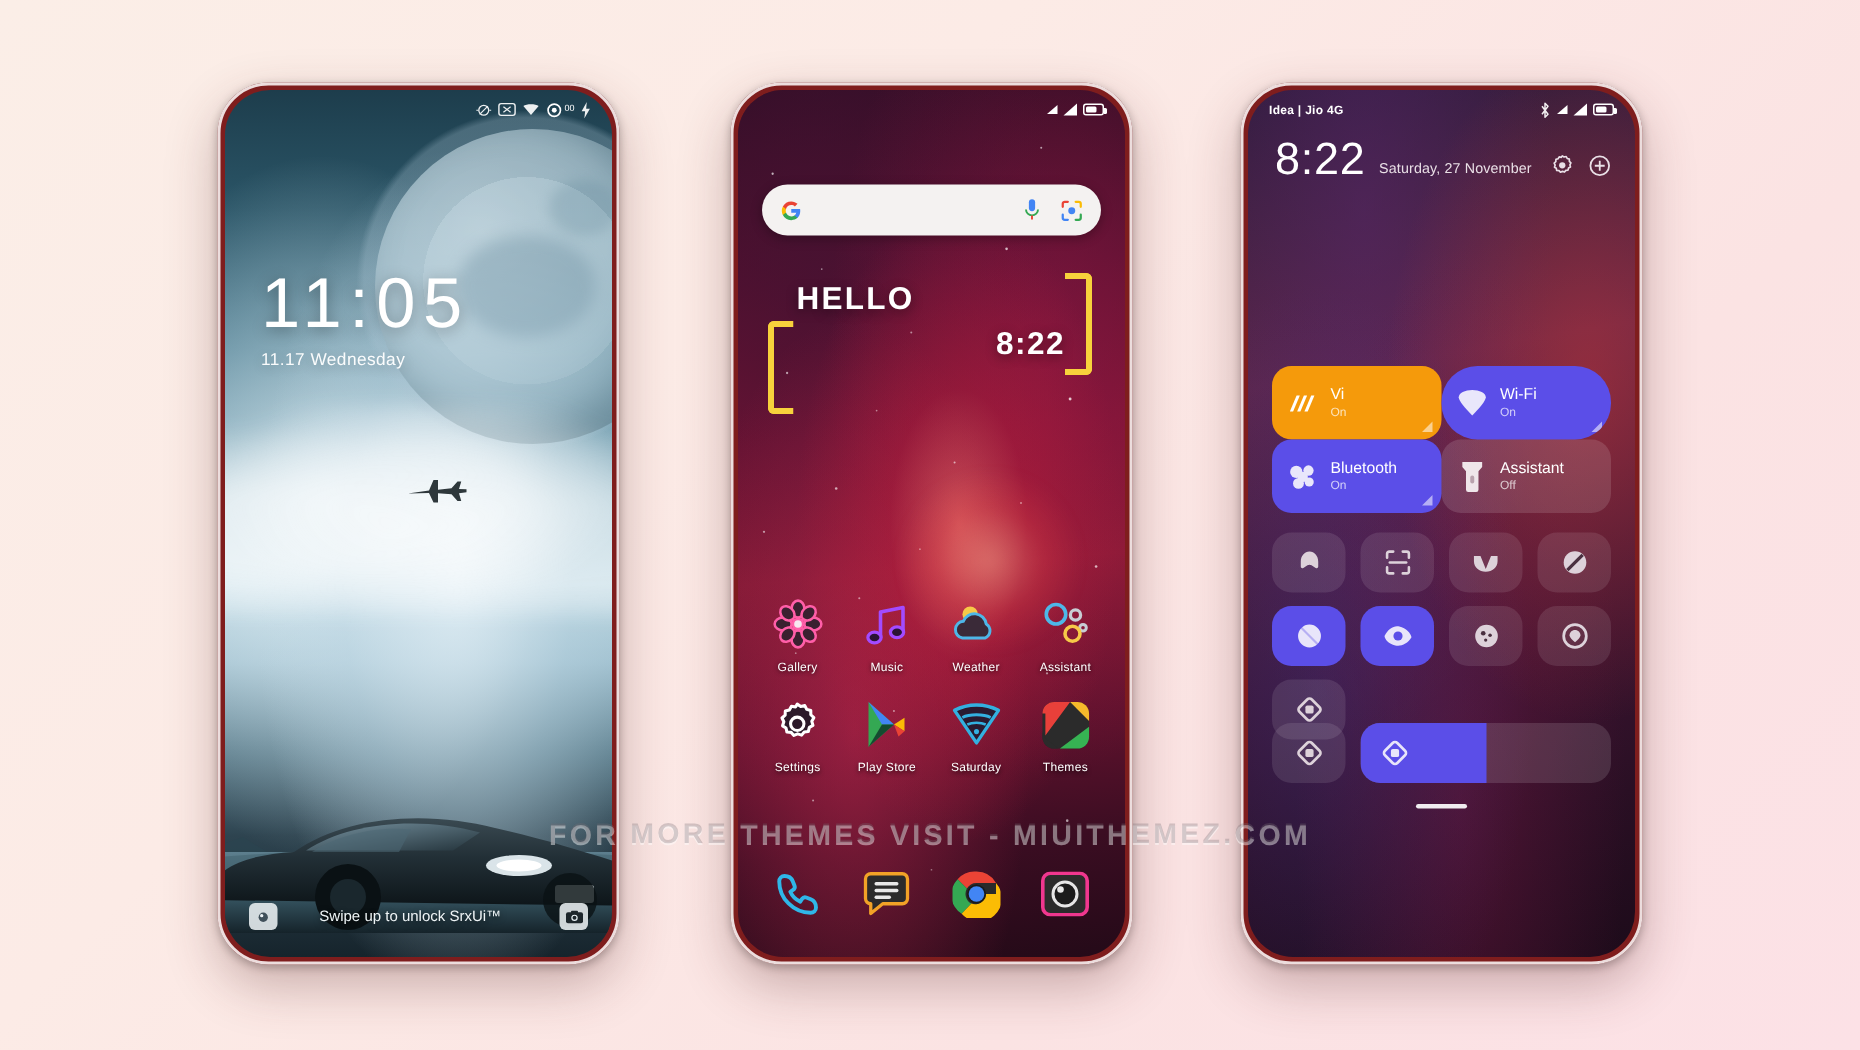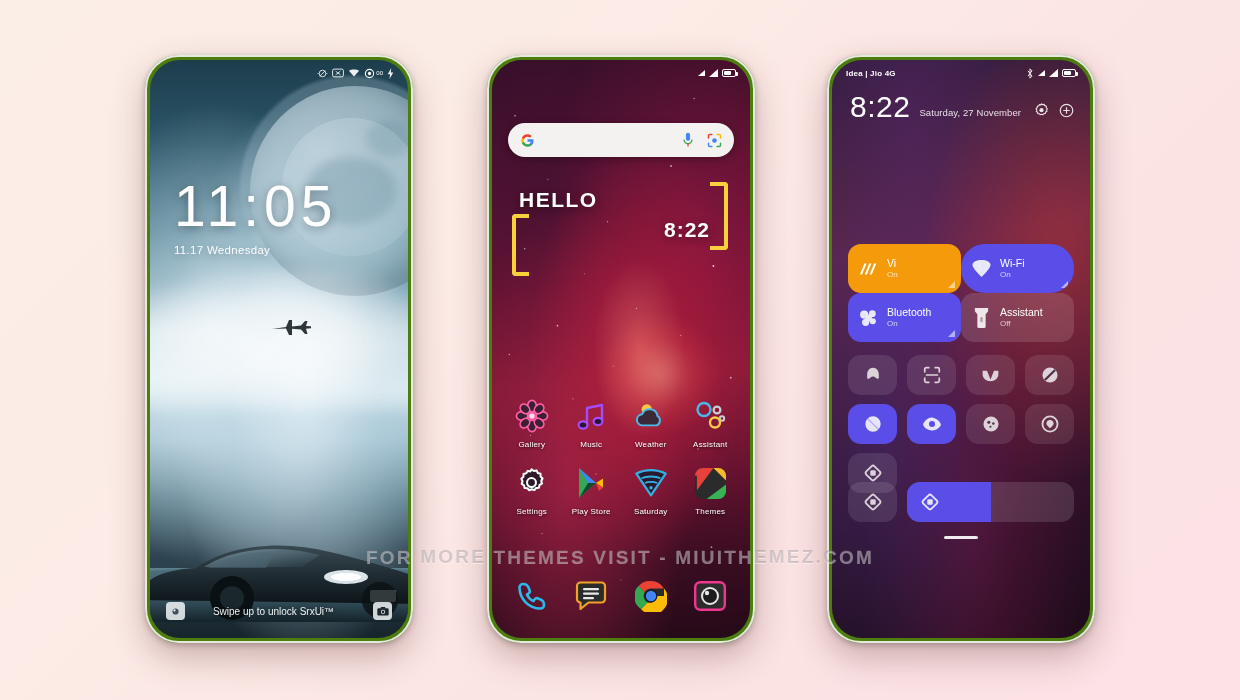--- a/index.html
+++ b/index.html
@@ -7,21 +7,21 @@
   body {
     font-family: "Liberation Sans", sans-serif;
     background: linear-gradient(135deg, #fbeee7 0%, #fcebe6 35%, #fbe3e3 70%, #fce1e6 100%);
     position: relative;
   }
 
   
   .phone {
     position: absolute;
     border-radius: 34px;
-    background: #4d7c0f;
+    background: #7f1d1d;
     padding: 5px;
     box-shadow: 0 14px 34px rgba(90,40,40,0.30), 0 2px 6px rgba(0,0,0,0.25);
   }
   .phone::after{
     content:""; position:absolute; inset:0; border-radius:34px;
     border:2px solid rgba(255,255,255,0.85);
     pointer-events:none;
   }
   .screen {
     position: relative;
@@ -84,21 +84,21 @@
   .plane {
     position:absolute; left:118px; top:258px; width:44px; height:20px; z-index:3; opacity:.95;
   }
   .car {
     position:absolute; left:-16px; right:-16px; bottom:16px; height:150px; z-index:3;
   }
   .lock-clock {
     position:absolute; left:24px; top:118px; z-index:5; color:#fff;
     text-shadow:0 2px 10px rgba(0,0,0,.35);
   }
-  .lock-time { font-size:57px; font-weight:300; letter-spacing:5px; line-height:1; font-family:"Liberation Sans", sans-serif;text-align:center; }
+  .lock-time { font-size:47px; font-weight:300; letter-spacing:5px; line-height:1; font-family:"Liberation Sans", sans-serif;text-align:center; }
   .lock-date { font-size:11.5px; font-weight:400; margin-top:9px; letter-spacing:.3px; opacity:.96; }
   .lock-bottom {
     position:absolute; left:0; right:0; bottom:12px; height:30px; z-index:7;
     display:flex; align-items:center; justify-content:space-between; padding:0 16px;
   }
   .lock-hint { position:absolute; left:0; right:11px; text-align:center; font-size:10px; color:#eef4f6;
                text-shadow:0 1px 4px rgba(0,0,0,.6); }
   .sq-ico {
     width:19px; height:18px; border-radius:4px; background:rgba(235,240,243,.88);
     display:flex; align-items:center; justify-content:center; position:relative; z-index:2;
@@ -120,21 +120,21 @@
     background:radial-gradient(circle, rgba(255,170,140,.45) 0%, rgba(255,90,80,.18) 40%, transparent 70%);
     filter:blur(4px);
   }
   .searchbar{
     position:absolute; left:16px; right:16px; top:63px; height:34px; border-radius:18px;
     background:#f4f2f1; display:flex; align-items:center; padding:0 12px;
     box-shadow:0 2px 8px rgba(0,0,0,.30);
   }
   .sb-spacer{flex:1;}
   .hello-block{ position:absolute; left:0; right:0; top:128px; z-index:4; color:#fff; }
-  .hello-1{ font-size:21px; font-weight:700; letter-spacing:1.5px; padding-left:27px;
+  .hello-1{ font-size:21px; font-weight:700; letter-spacing:1.5px; padding-left:39px;
             text-shadow:0 2px 8px rgba(0,0,0,.45); }
   .hello-2{ font-size:29px; font-weight:700; letter-spacing:1.3px; padding-left:35px; margin-top:-1px;
             text-shadow:0 2px 8px rgba(0,0,0,.45); }
   .hello-time{ font-size:21px; font-weight:700; letter-spacing:1px; text-align:right; padding-right:40px;
                margin-top:6px; text-shadow:0 2px 8px rgba(0,0,0,.45); }
   .brk{ position:absolute; border:4px solid #f7d23c; }
   .brk-l{ left:20px; top:26px; width:17px; height:62px; border-right:none; border-radius:4px 0 0 4px; }
   .brk-r{ right:22px; top:-6px; width:18px; height:68px; border-left:none; border-radius:0 4px 4px 0; }
 
   .app-grid{ position:absolute; left:10px; right:10px; top:338px; z-index:5;

